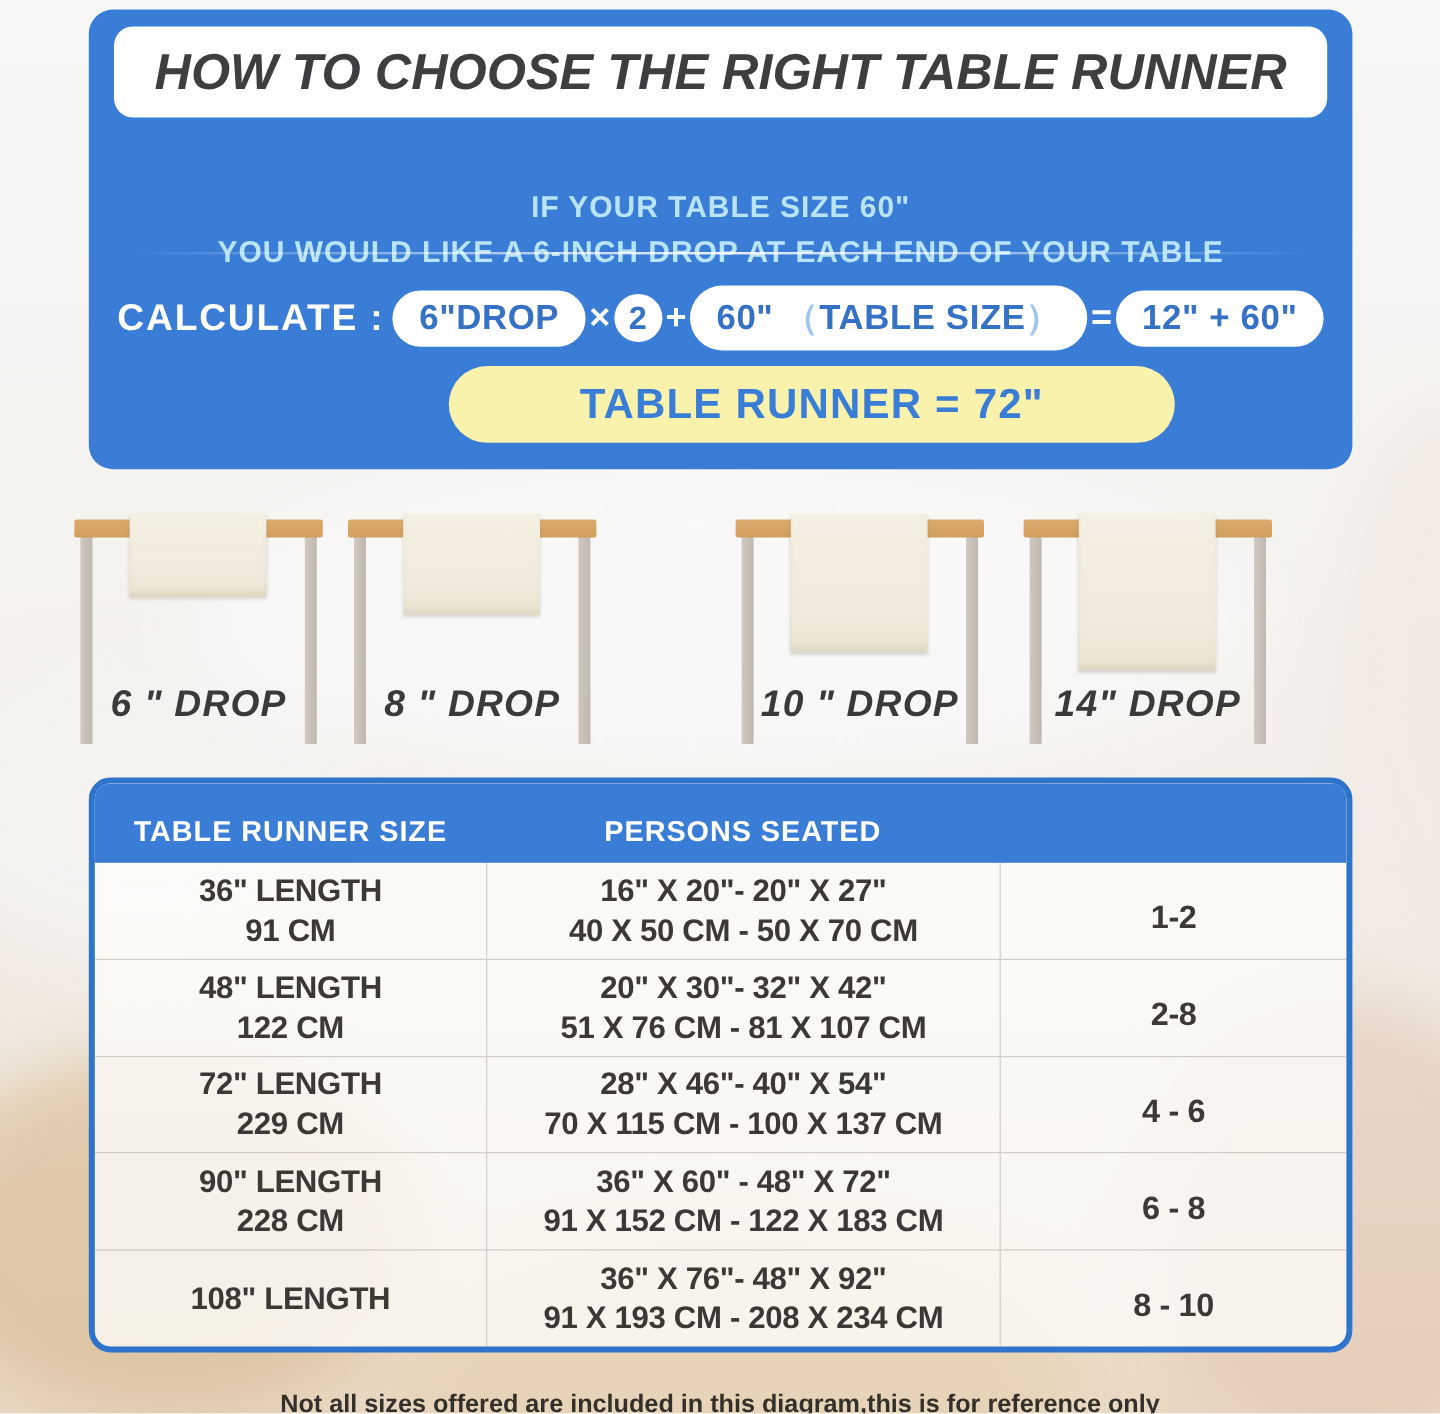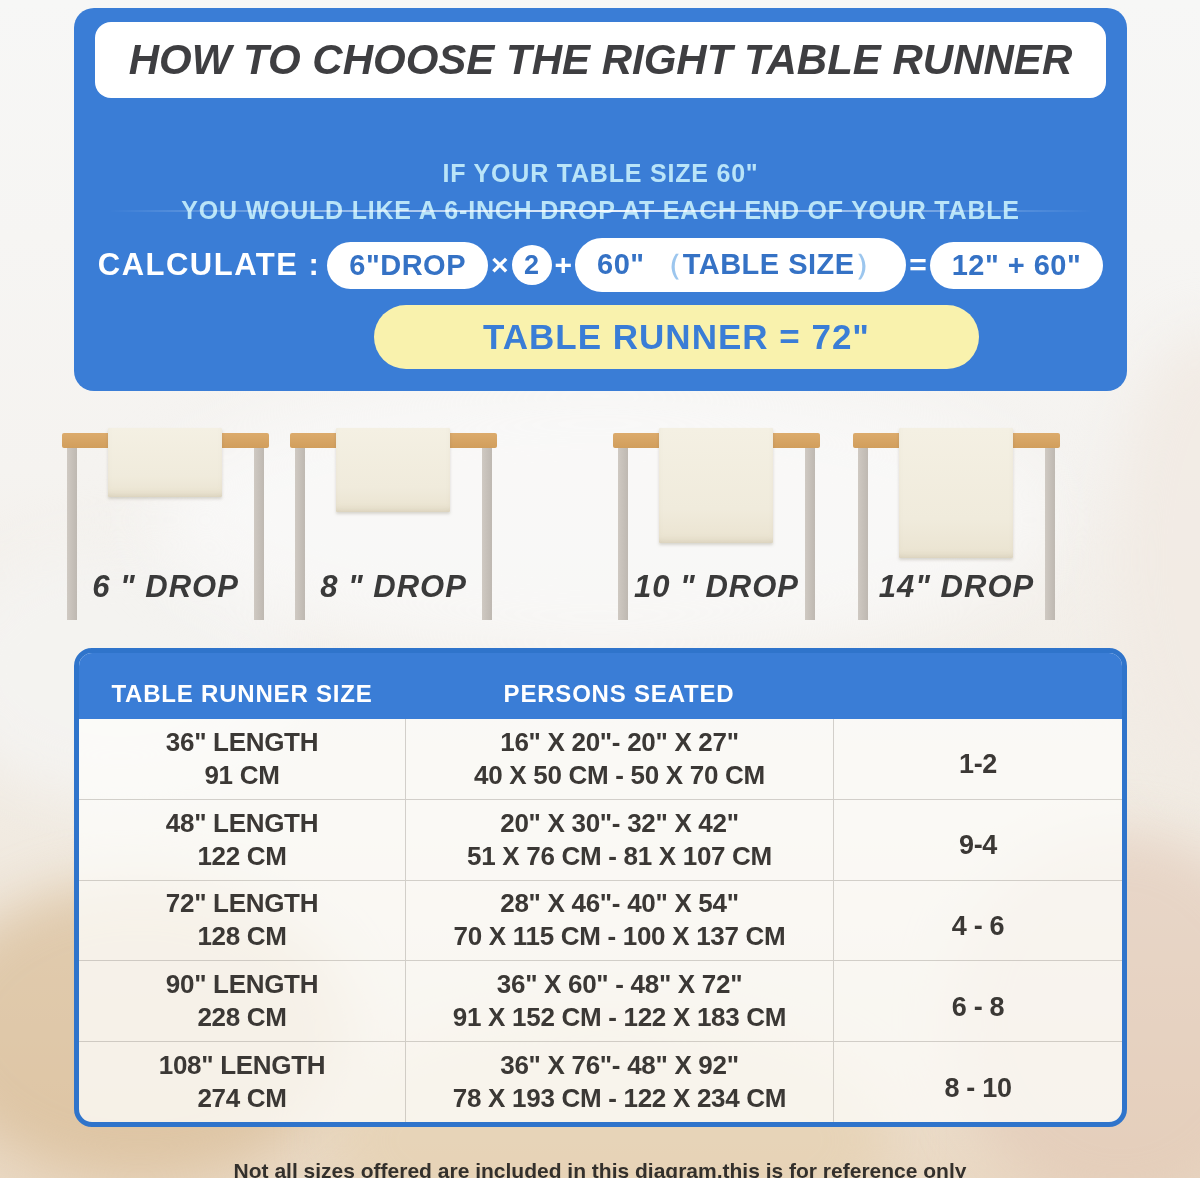--- a/index.html
+++ b/index.html
@@ -164,28 +164,28 @@
       <div class="st-row">
         <div class="st-cell c1">
           <div class="line">48" LENGTH</div>
           <div class="line">122 CM</div>
         </div>
         <div class="st-cell c2">
           <div class="line">20" X 30"- 32" X 42"</div>
           <div class="line">51 X 76 CM - 81 X 107 CM</div>
         </div>
         <div class="st-cell c3">
-          <div class="line">9-4</div>
+          <div class="line">2-8</div>
         </div>
       </div>
 
       <div class="st-row">
         <div class="st-cell c1">
           <div class="line">72" LENGTH</div>
-          <div class="line">128 CM</div>
+          <div class="line">229 CM</div>
         </div>
         <div class="st-cell c2">
           <div class="line">28" X 46"- 40" X 54"</div>
           <div class="line">70 X 115 CM - 100 X 137 CM</div>
         </div>
         <div class="st-cell c3">
           <div class="line">4 - 6</div>
         </div>
       </div>
 
@@ -199,25 +199,24 @@
           <div class="line">91 X 152 CM - 122 X 183 CM</div>
         </div>
         <div class="st-cell c3">
           <div class="line">6 - 8</div>
         </div>
       </div>
 
       <div class="st-row">
         <div class="st-cell c1">
           <div class="line">108" LENGTH</div>
-          <div class="line">274 CM</div>
         </div>
         <div class="st-cell c2">
           <div class="line">36" X 76"- 48" X 92"</div>
-          <div class="line">78 X 193 CM - 122 X 234 CM</div>
+          <div class="line">91 X 193 CM - 208 X 234 CM</div>
         </div>
         <div class="st-cell c3">
           <div class="line">8 - 10</div>
         </div>
       </div>
 
     </div>
   </section>
 
   <p class="footnote">Not all sizes offered are included in this diagram,this is for reference only</p>

